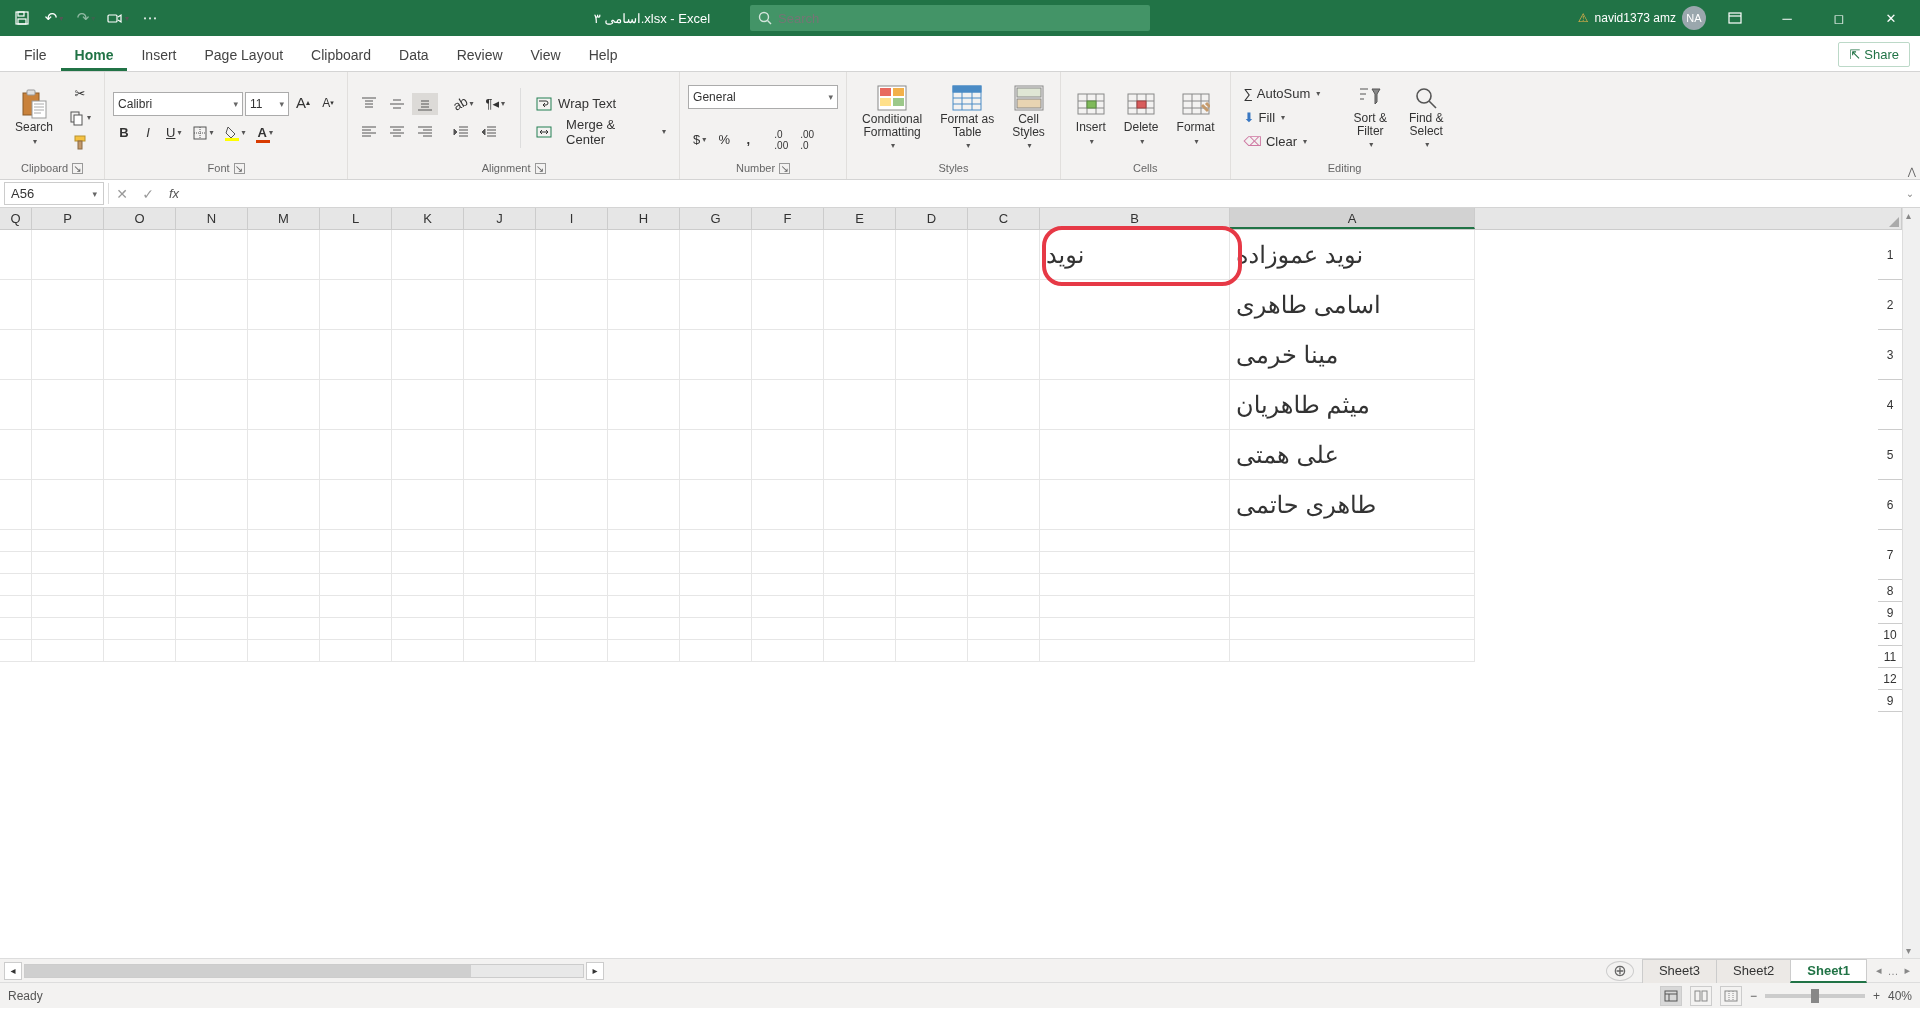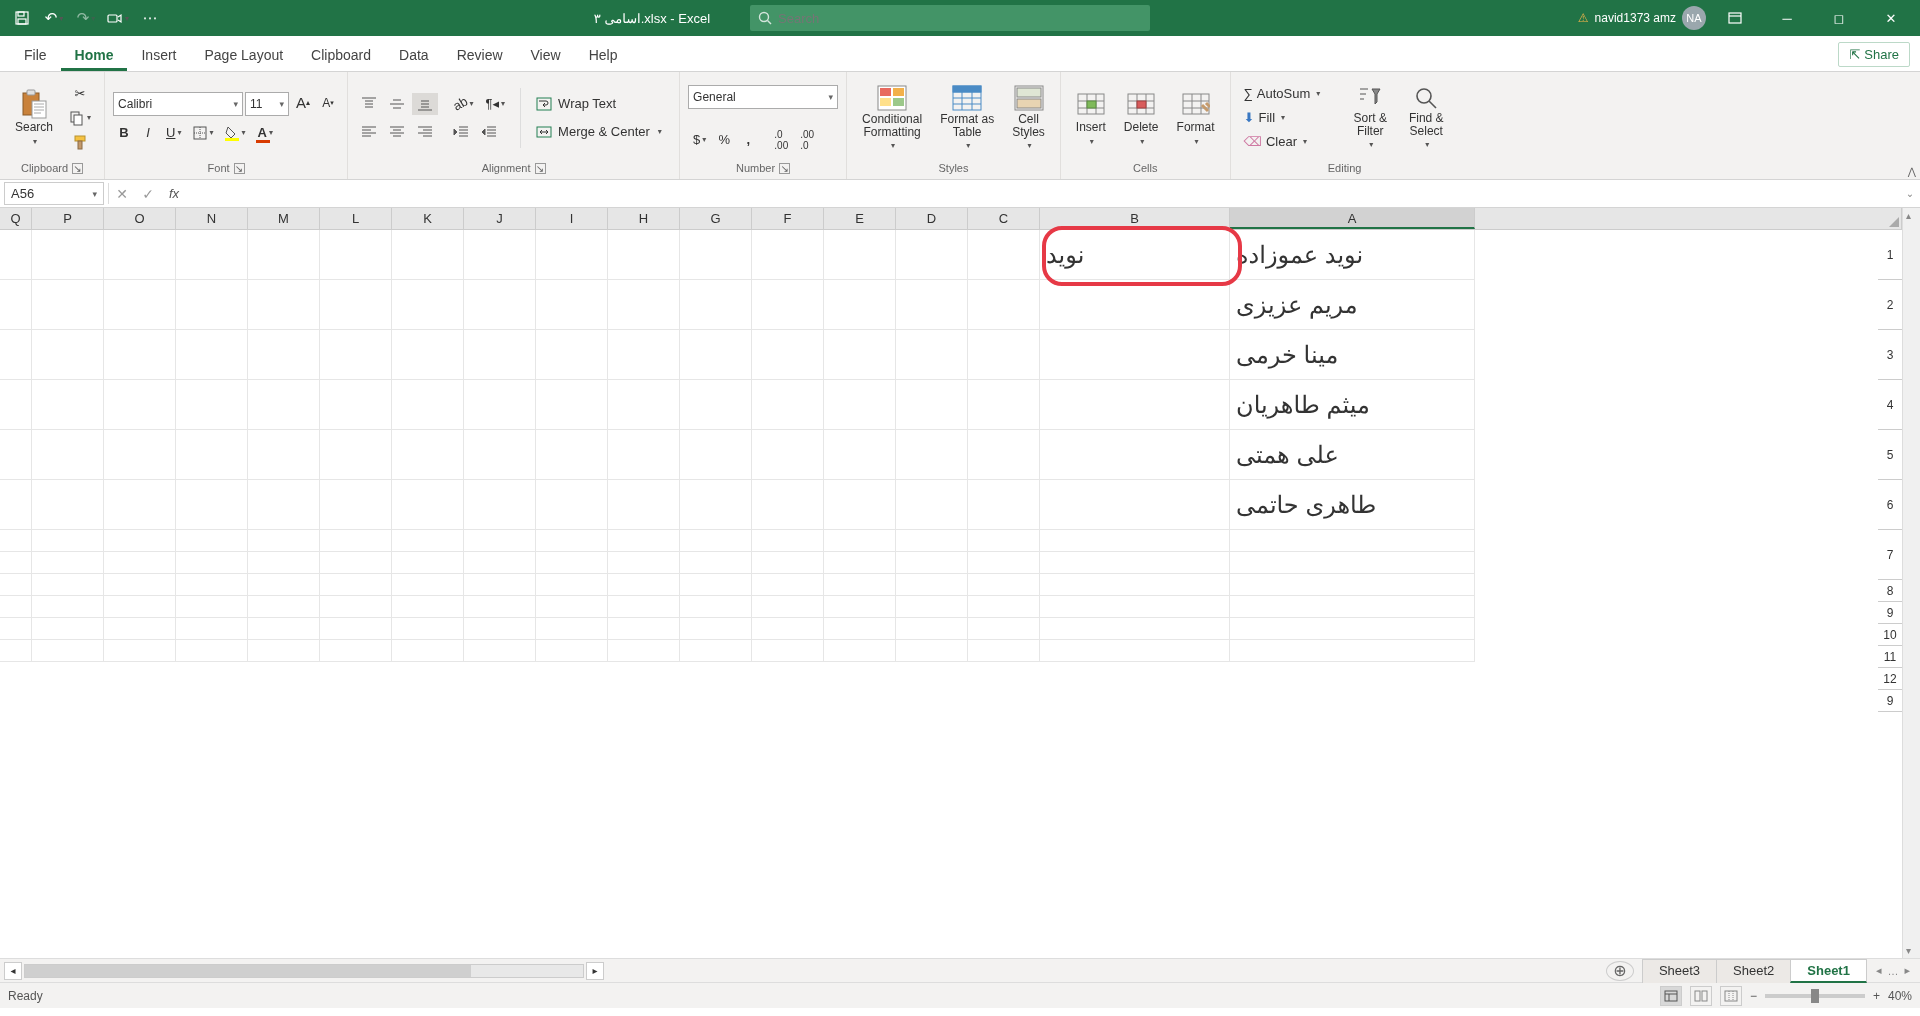--- a/index.html
+++ b/index.html
@@ -337,21 +337,21 @@
       <div class="col" style="gap:6px">
         <div class="rb-btn" style="width:120px;justify-content:flex-start;gap:6px">
             <span>
               <svg width="16" height="14" viewBox="0 0 16 14" fill="none" stroke="#237f52">
                 <rect x="1" y="1" width="14" height="12"></rect>
                 <path d="M3 4h7a2 2 0 0 1 0 4h-3m0 0 2-2m-2 2 2 2" stroke="#333"></path>
               </svg>
             </span>
             <span>Wrap Text</span>
           </div>
-        <div class="rb-btn" style="width:140px;justify-content:flex-start;gap:6px">
+        <div class="rb-btn" style="width:140px;justify-content:flex-start;gap:14px">
             <span>
               <svg width="16" height="12" viewBox="0 0 16 12" fill="none" stroke="#237f52">
                 <rect x="1" y="1" width="14" height="10"></rect>
                 <path d="M4 6h8M4 6l2-2M4 6l2 2M12 6l-2-2M12 6l-2 2" stroke="#333"></path>
               </svg>
             </span>
             <span>Merge &amp; Center</span>
             <span class="chev">▾</span>
           </div>
       </div>
@@ -595,21 +595,21 @@
               <div class="cell" style="width: 72px;"></div>
               <div class="cell" style="width: 72px;"></div>
               <div class="cell" style="width: 72px;"></div>
               <div class="cell" style="width: 72px;"></div>
               <div class="cell" style="width: 72px;"></div>
               <div class="cell" style="width: 72px;"></div>
               <div class="cell" style="width: 72px;"></div>
               <div class="cell" style="width: 72px;"></div>
               <div class="cell" style="width: 72px;"></div>
               <div class="cell" style="width: 190px;"></div>
-              <div class="cell" style="width: 245px;">مریم عزیزی</div>
+              <div class="cell" style="width: 245px;">اسامی طاهری</div>
             </div>
             <div class="grid-row tall">
               <div class="cell" style="width: 32px;"></div>
               <div class="cell" style="width: 72px;"></div>
               <div class="cell" style="width: 72px;"></div>
               <div class="cell" style="width: 72px;"></div>
               <div class="cell" style="width: 72px;"></div>
               <div class="cell" style="width: 72px;"></div>
               <div class="cell" style="width: 72px;"></div>
               <div class="cell" style="width: 72px;"></div>

